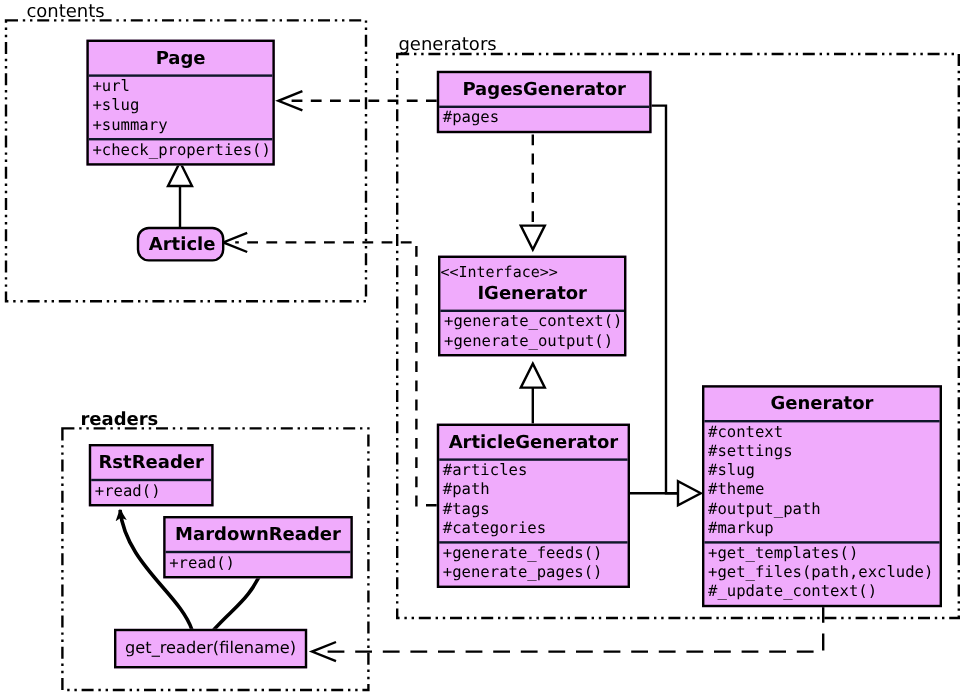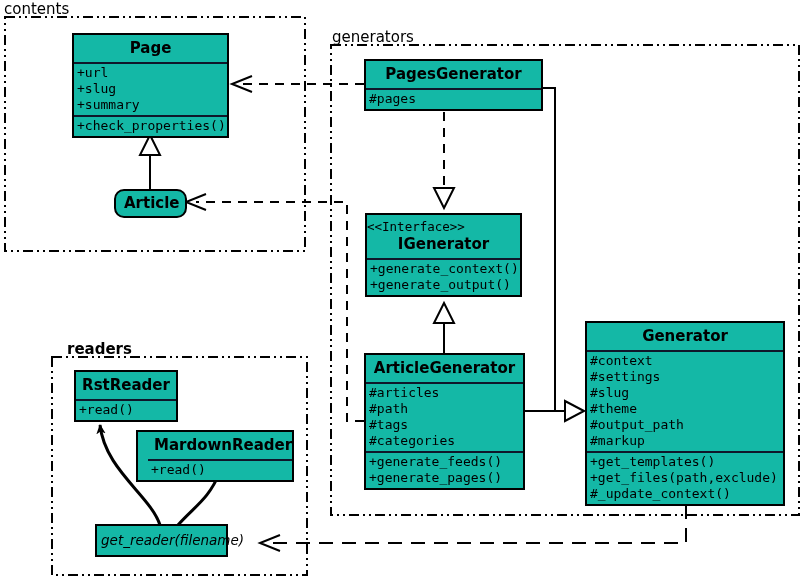--- a/index.html
+++ b/index.html
@@ -13,21 +13,21 @@
   .pkg-label{
     position:absolute;top:-20px;left:2px;
     font-size:15px;line-height:18px;
     font-family:"DejaVu Sans", sans-serif;
     color:#000;white-space:nowrap;
   }
 
   
   .cls{
     position:absolute;box-sizing:border-box;
-    border:2px solid #000;background:#14b8a6;
+    border:2px solid #000;background:#f0abfc;
   }
   .cls-name{
     text-align:center;font-weight:bold;font-size:15px;
     padding:4px 6px 5px 6px;
     font-family:"DejaVu Sans", sans-serif;
     white-space:nowrap;
   }
   .cls-stereo{
     text-align:left;font-size:12.5px;font-weight:normal;
     font-family:"DejaVu Sans Mono", monospace;
@@ -109,21 +109,21 @@
 
     <g>
       <path d="M160,525 C150,495 105,470 100,425" fill="none" stroke="#000" stroke-width="3" marker-end="url(#filledArrow)"></path>
     </g>
 
     <g>
       <path d="M178,525 C196,505 208,500 220,472" fill="none" stroke="#000" stroke-width="3" marker-end="url(#filledArrow)"></path>
     </g>
   </svg>
 
-  <div class="pkg-label" style="left:4px;top:0px;">contents</div>
+  <div class="pkg-label" style="left:22px;top:0px;">contents</div>
   <div class="pkg-label" style="left:332px;top:28px;">generators</div>
   <div class="pkg-label" style="left:67px;top:340px;font-weight:bold;">readers</div>
 
   <div class="cls" style="left:72px;top:33px;width:157px;">
     <div class="cls-name">Page</div>
     <div class="cls-attrs sep">
       <span class="row">+url</span>
       <span class="row">+slug</span>
       <span class="row">+summary</span>
     </div>
@@ -183,24 +183,24 @@
     </div>
   </div>
 
   <div class="cls" style="left:74px;top:370px;width:104px;">
     <div class="cls-name">RstReader</div>
     <div class="cls-ops sep">
       <span class="row">+read()</span>
     </div>
   </div>
 
-  <div class="cls" style="left:136px;top:430px;width:158px;padding-left:10px;">
+  <div class="cls" style="left:136px;top:430px;width:158px;">
     <div class="cls-name">MardownReader</div>
     <div class="cls-ops sep">
       <span class="row">+read()</span>
     </div>
   </div>
 
-  <div class="cls" style="left:95px;top:524px;width:133px;font-style:italic;">
+  <div class="cls" style="left:95px;top:524px;width:161px;">
     <div class="cls-name" style="font-weight:normal;font-family:'DejaVu Sans', sans-serif;font-size:13.5px;padding:6px 4px 7px 4px;">get_reader(filename)</div>
   </div>
 
 </div>
 
 </body></html>

